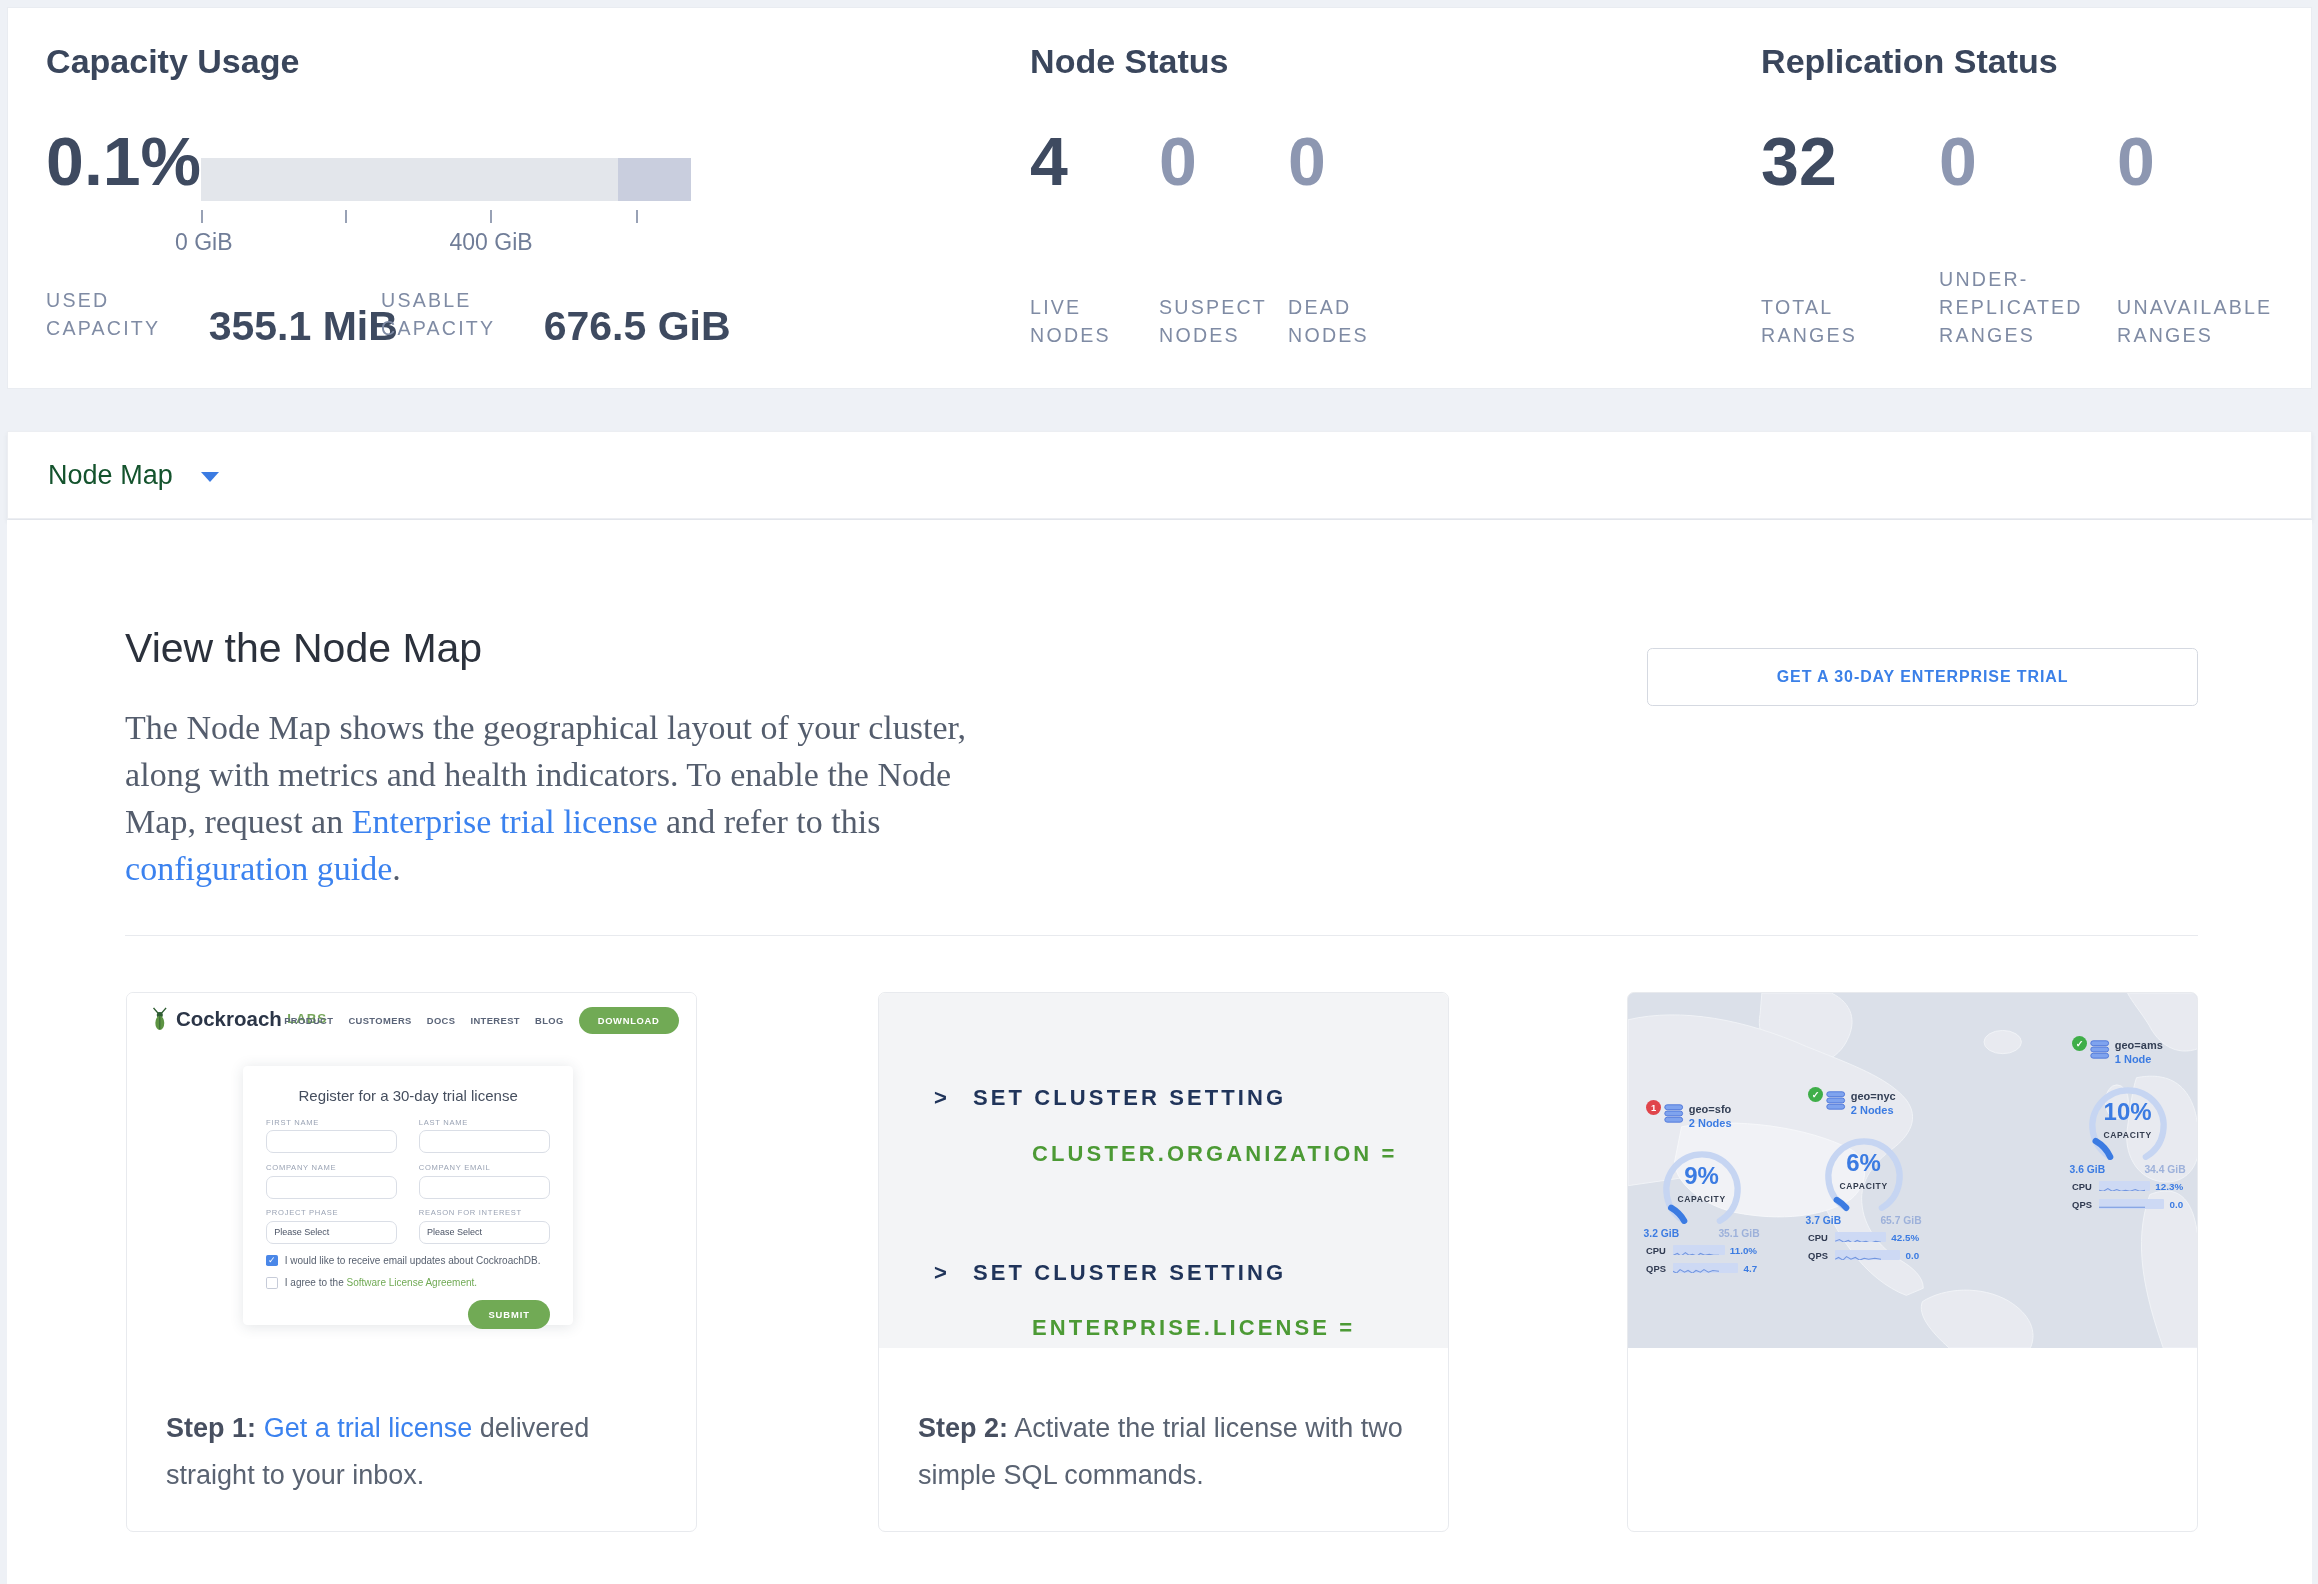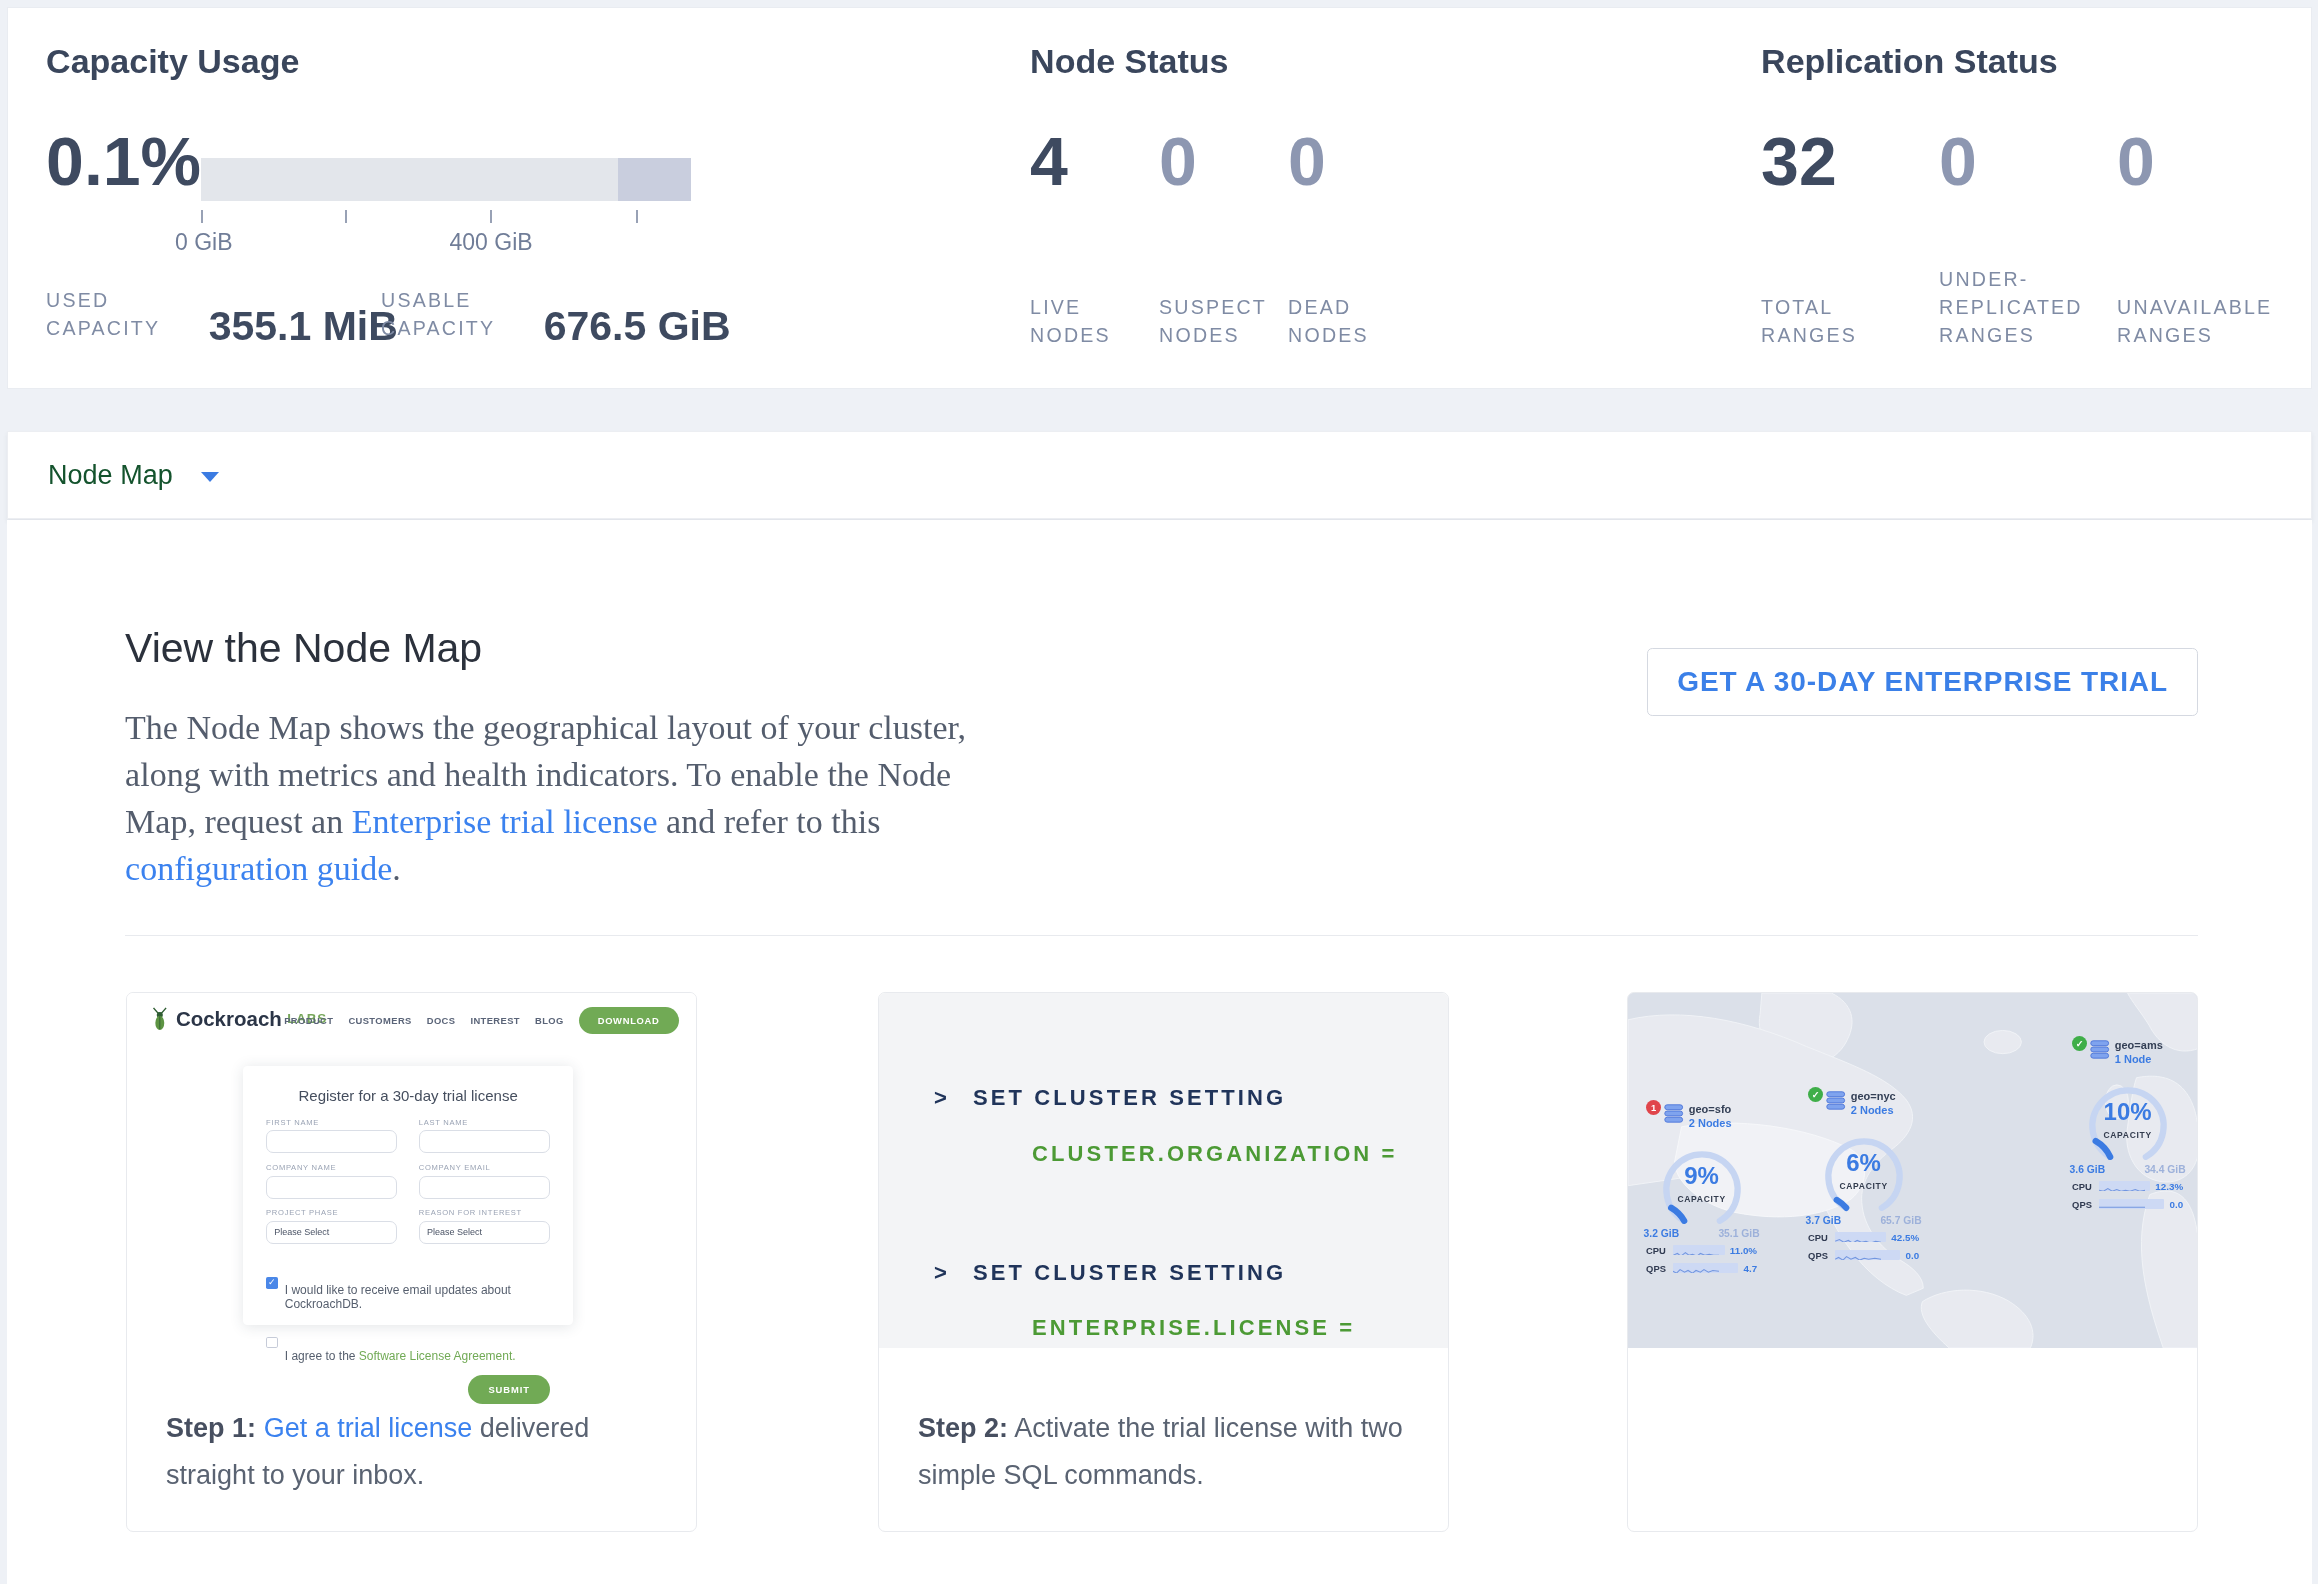--- a/index.html
+++ b/index.html
@@ -39,21 +39,21 @@
   
   .selector{position:absolute;left:7.1px;right:7.1px;top:431px;height:88px;background:#fff;border:0.9px solid #eceef2;box-sizing:border-box;box-shadow:0 2.7px 4.5px rgba(40,50,70,.07);display:flex;align-items:center;padding-left:40px;cursor:pointer;}
   .selector-label{font-size:27px;color:#14532d;}
   .caret{width:0;height:0;border-left:9px solid transparent;border-right:9px solid transparent;border-top:10.7px solid #3b7be2;margin-left:28.5px;margin-top:3.6px;}
 
   
   .main{position:absolute;left:7.1px;right:7.1px;top:520px;height:1065px;background:#fff;}
   .heading{position:absolute;left:118px;top:105px;font-size:41px;font-weight:500;color:#2b313c;}
   .para{position:absolute;left:118px;top:184px;width:874px;font-size:34px;line-height:47px;color:#545d6d;font-family:Liberation Serif, serif;}
   .link{color:#3b82ef;cursor:pointer;}
-  .trial-btn{position:absolute;left:1640px;top:128px;width:551px;height:68px;background:#fff;border:0.9px solid #d5d9e1;border-radius:5.3px;display:flex;align-items:center;justify-content:center;font-size:28px;font-weight:600;letter-spacing:0.9px;color:#3b80e8;cursor:pointer;box-sizing:border-box;}
+  .trial-btn{position:absolute;left:1640px;top:128px;width:551px;height:58px;background:#fff;border:0.9px solid #d5d9e1;border-radius:5.3px;display:flex;align-items:center;justify-content:center;font-size:16px;font-weight:600;letter-spacing:0.9px;color:#3b80e8;cursor:pointer;box-sizing:border-box;}
   .divider{position:absolute;left:118px;top:415px;width:2073px;border-top:0.9px solid #e8eaee;}
 
   
   .card{position:absolute;top:472px;width:571px;height:540px;background:#fff;border:0.9px solid #e8eaee;border-radius:7.1px;box-sizing:border-box;overflow:hidden;}
   .card1{left:119px;} .card2{left:871px;} .card3{left:1620px;}
   .caption{position:absolute;left:0;top:355px;right:0;padding:57px 37px 0 39px;font-size:27px;line-height:47px;color:#5a6372;}
   .caption b{color:#474f60;}
 
   
   .msite{position:absolute;left:0;top:0;width:571px;height:355px;background:#fff;}
@@ -66,21 +66,21 @@
   .ms-dl{background:#71aa55;color:#fff;font-size:9.4px;font-weight:700;letter-spacing:0.7px;padding:8px 19px;border-radius:14.3px;}
   .ms-form{position:absolute;left:116px;top:73px;width:330px;height:259px;background:#fff;border-radius:4.5px;box-shadow:0 1.8px 14.3px rgba(50,60,80,.13);box-sizing:border-box;padding:16px 23px;}
   .ms-ftitle{text-align:center;font-size:15px;color:#454e5e;margin-top:5.3px;}
   .ms-grid{display:grid;grid-template-columns:1fr 1fr;column-gap:21.4px;row-gap:9.8px;margin-top:13.4px;}
   .ms-flabel{font-size:7.6px;letter-spacing:0.7px;color:#9aa3b4;margin-bottom:3.6px;}
   .ms-input{height:23px;border:0.9px solid #dadee6;border-radius:7px;box-sizing:border-box;font-size:9px;color:#4a5365;line-height:21.4px;padding-left:7.1px;}
   .ms-cb-row{display:flex;align-items:center;gap:7.1px;margin-top:10.7px;}
   .ms-cb{width:11.6px;height:11.6px;border-radius:1.8px;box-sizing:border-box;flex:none;}
   .ms-cb.on{background:#4a87e8;color:#fff;font-size:9px;line-height:11.6px;text-align:center;}
   .ms-cb.off{border:0.9px solid #c6cbd8;background:#fff;}
-  .ms-cb-text{font-size:12px;color:#565f6e;margin-top:28px;}
+  .ms-cb-text{font-size:10px;color:#565f6e;}
   .ms-glink{color:#71aa55;}
   .ms-submit-row{display:flex;justify-content:flex-end;margin-top:11.6px;}
   .ms-submit{width:82px;height:29px;border-radius:15px;background:#71aa55;color:#fff;font-size:9.4px;font-weight:700;letter-spacing:0.9px;display:flex;align-items:center;justify-content:center;}
 
   
   .sqlbox{position:absolute;left:0;top:0;width:571px;height:355px;background:#f3f4f6;}
   .sql-line{position:absolute;font-size:22px;font-weight:700;letter-spacing:3.1px;color:#20345a;white-space:nowrap;}
   .sql-line .cmd{margin-left:23px;}
   .sql-arg{position:absolute;font-size:22px;font-weight:700;letter-spacing:3.1px;color:#4c9a35;white-space:nowrap;}
   .l1{left:55px;top:92px;} .a1{left:153px;top:148px;}

